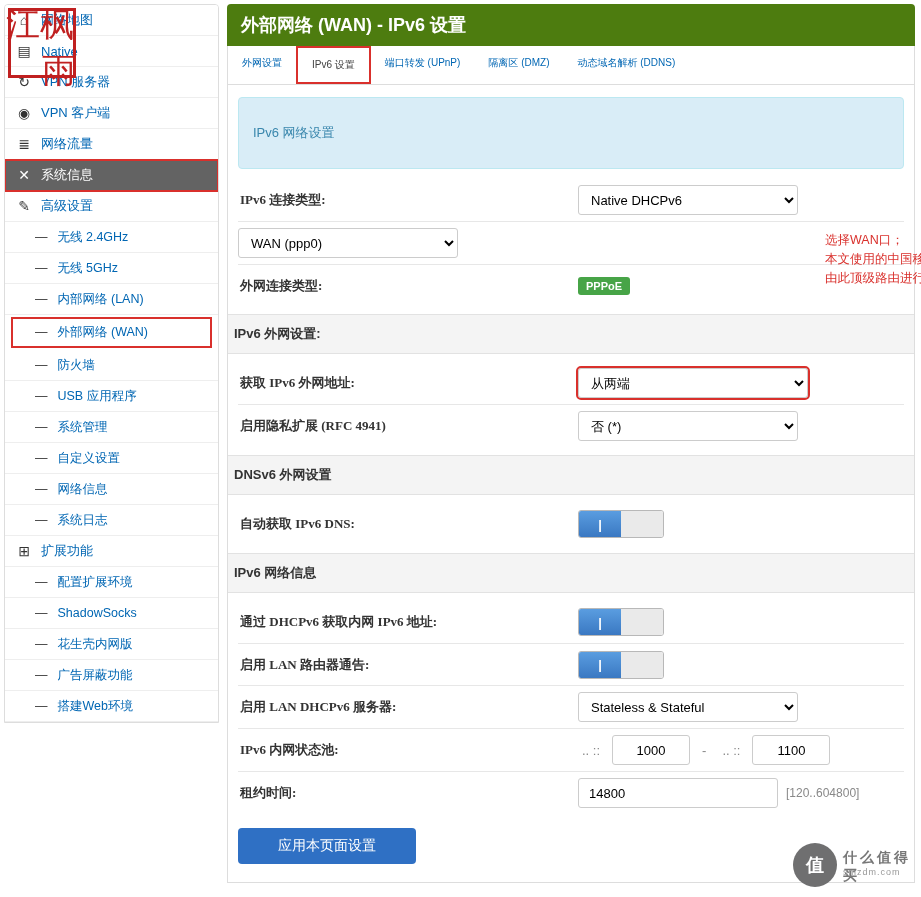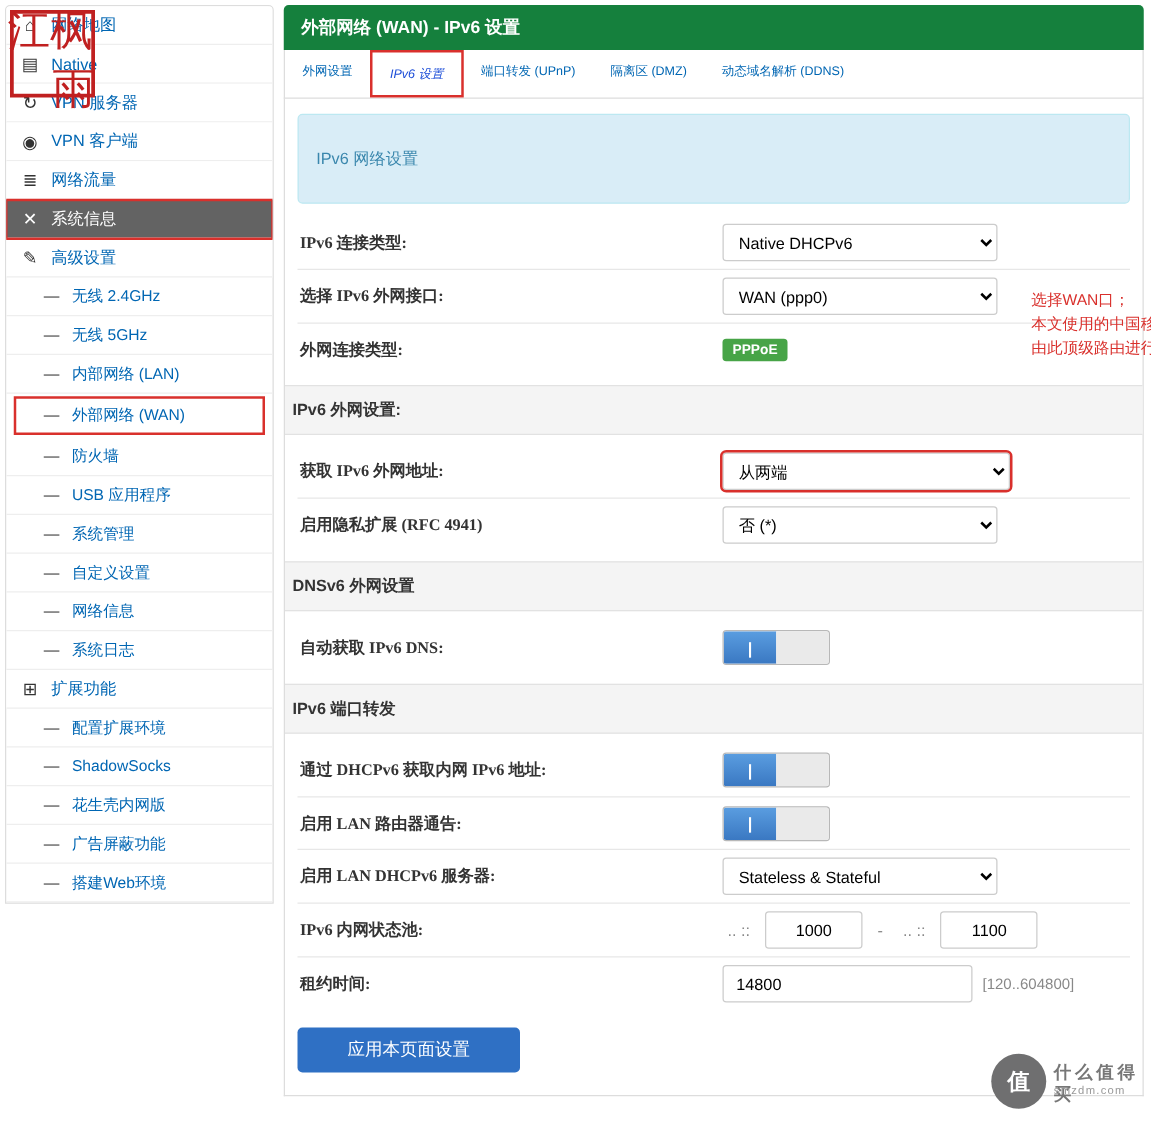--- a/index.html
+++ b/index.html
@@ -12,24 +12,24 @@
     .side-item .ico { width: 18px; display: inline-flex; justify-content: center; margin-right: 8px; color: #333; font-size: 14px; }
     .side-item.sysinfo { background: #636363; color: #fff; }
     .side-item.sysinfo .ico { color: #fff; }
     .side-item.sysinfo-boxed { outline: 2px solid #d9302c; outline-offset: -1px; }
     .sub-item { display: flex; align-items: center; height: 31px; padding-left: 30px; color: #0066b3; cursor: pointer; border-bottom: 1px solid #eee; font-size: 12.5px; }
     .sub-item .dash { color: #333; margin-right: 10px; }
     .sub-item.selbox { outline: 2px solid #d9302c; outline-offset: -2px; margin: 2px 6px; padding-left: 24px; }
     .watermark1 { position: absolute; left: 6px; top: 2px; color: #c02020; font-size: 34px; font-family: "KaiTi", serif; z-index: 5; pointer-events: none; }
     .watermark1 .box-tl { position: absolute; left: 2px; top: 6px; width: 68px; height: 70px; border: 3px solid #c02020; }
     .main { flex: 1; padding: 4px 6px 0 2px; }
-    .titlebar { background: #15803d; color: #fff; font-weight: bold; font-size: 14px; padding: 9px 14px; border-radius: 4px 4px 0 0; }
+    .titlebar { background: #4d7c0f; color: #fff; font-weight: bold; font-size: 18px; padding: 9px 14px; border-radius: 4px 4px 0 0; }
     .tabs { display: flex; border: 1px solid #ddd; border-top: none; }
     .tab { padding: 10px 14px; color: #0066b3; cursor: pointer; font-size: 10px; }
-    .tab.active { border: 2px solid #d9302c; color: #1d4ed8; background: #fff; font-style: italic; }
+    .tab.active { border: 2px solid #d9302c; color: #404040; background: #fff; }
     .content { border: 1px solid #ddd; border-top: none; padding: 8px 10px 16px; }
     .infobox { background: #d9edf7; border: 1px solid #bce8f1; border-radius: 4px; color: #3a87ad; padding: 26px 14px; margin: 4px 0 10px; }
     .row { display: flex; align-items: center; min-height: 42px; padding: 6px 0; }
     .row-sep { border-top: 1px solid #e7e7e7; }
     .lbl { width: 340px; font-weight: bold; color: #333; font-size: 13px; padding-left: 2px; font-family: Liberation Serif, serif; }
     .ctl { flex: 1; display: flex; align-items: center; gap: 8px; }
     select, input.num { height: 30px; border: 1px solid #ccc; border-radius: 3px; padding: 0 8px; font-size: 13px; background: #fff; }
     select { width: 220px; }
     input.num { width: 78px; text-align: center; }
     .sel-red { outline: 2px solid #d9302c; }
@@ -168,21 +168,20 @@
     <div class="content">
       <div class="infobox">IPv6 网络设置</div>
 
       <div class="row">
         <div class="lbl">IPv6 连接类型:</div>
         <div class="ctl">
             <select><option>Native DHCPv6</option></select>
           </div>
       </div>
       <div class="row row-sep">
-        <div class="lbl">选择 IPv6 外网接口:</div>
         <div class="ctl">
             <select><option>WAN (ppp0)</option></select>
           </div>
       </div>
       <div class="row row-sep">
         <div class="lbl">外网连接类型:</div>
         <div class="ctl">
             <span class="badge-pppoe">PPPoE</span>
           </div>
       </div>
@@ -207,21 +206,21 @@
       <div class="row">
         <div class="lbl">自动获取 IPv6 DNS:</div>
         <div class="ctl">
             <div class="toggle">
               <div class="half on">|</div>
               <div class="half off"></div>
             </div>
           </div>
       </div>
 
-      <div class="section-hdr">IPv6 端口转发</div>
+      <div class="section-hdr">IPv6 网络信息</div>
 
       <div class="row">
         <div class="lbl">通过 DHCPv6 获取内网 IPv6 地址:</div>
         <div class="ctl">
             <div class="toggle">
               <div class="half on">|</div>
               <div class="half off"></div>
             </div>
           </div>
       </div>

